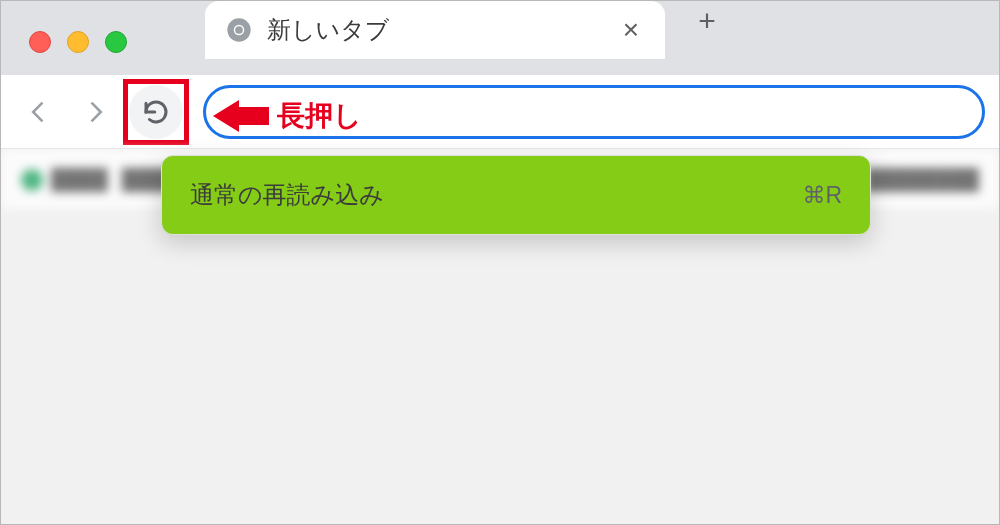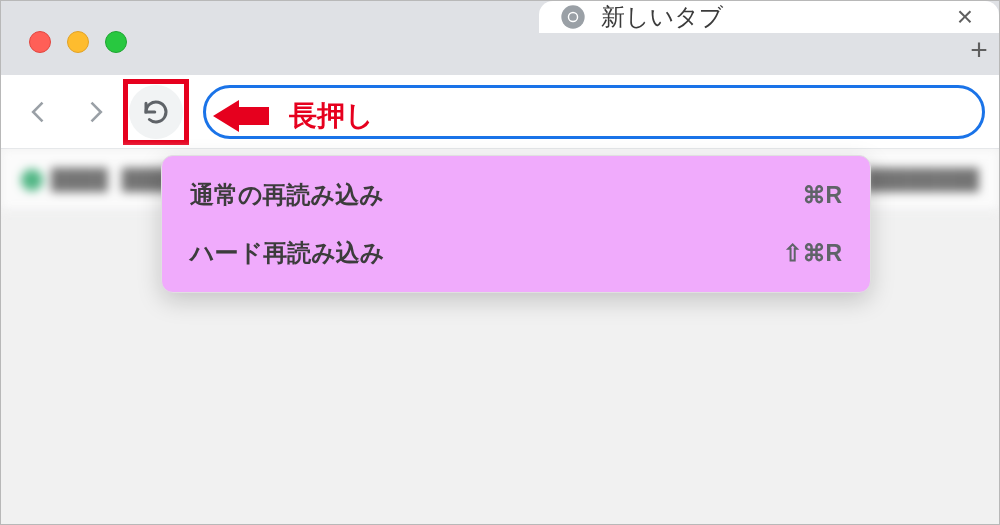--- a/index.html
+++ b/index.html
@@ -11,24 +11,22 @@
     position: relative;
     overflow: hidden;
     border: 1px solid #b8b8b8;
   }
 
   
   .tab-bar {
     height: 74px;
     background: #dfe1e5;
     display: flex;
-    align-items: flex-end;
-    padding-left: 36px;
-    position: relative;
-    flex-direction: column;
+    padding-left: 24px;
+    position: relative;
   }
   .traffic-lights {
     position: absolute;
     left: 28px;
     top: 30px;
     display: flex;
     gap: 16px;
   }
   .traffic-light {
     width: 22px;
@@ -141,21 +139,21 @@
     background: #fff;
   }
 
   
   .annotation {
     position: absolute;
     left: 212px;
     top: 96px;
     display: flex;
     align-items: center;
-    gap: 20px;
+    gap: 8px;
     z-index: 50;
   }
   .arrow {
     display: flex;
     align-items: center;
   }
   .arrow-head {
     width: 0; height: 0;
     border-top: 16px solid transparent;
     border-bottom: 16px solid transparent;
@@ -201,27 +199,26 @@
     background: #f1f1f1;
     height: 315px;
   }
 
   
   .context-menu {
     position: absolute;
     left: 160px;
     top: 154px;
     width: 710px;
-    background: #f0abfc;
+    background: #84cc16;
     border: 1px solid #e0e0e0;
     border-radius: 12px;
     box-shadow: 0 8px 24px rgba(0,0,0,0.18);
     padding: 10px 0;
     z-index: 40;
-    font-weight: bold;
   }
   .menu-item {
     height: 58px;
     display: flex;
     align-items: center;
     justify-content: space-between;
     padding: 0 28px;
     font-size: 24px;
     color: #3c3c3c;
     cursor: pointer;
@@ -315,17 +312,13 @@
     <div class="arrow-shaft"></div>
   </div>
   <span class="ann-text">長押し</span>
 </div>
 
 <div class="context-menu">
   <div class="menu-item">
     <span>通常の再読み込み</span>
     <span class="menu-shortcut">⌘R</span>
   </div>
-  <div class="menu-item">
-    <span>ハード再読み込み</span>
-    <span class="menu-shortcut">⇧⌘R</span>
-  </div>
 </div>
 
 </body></html>

